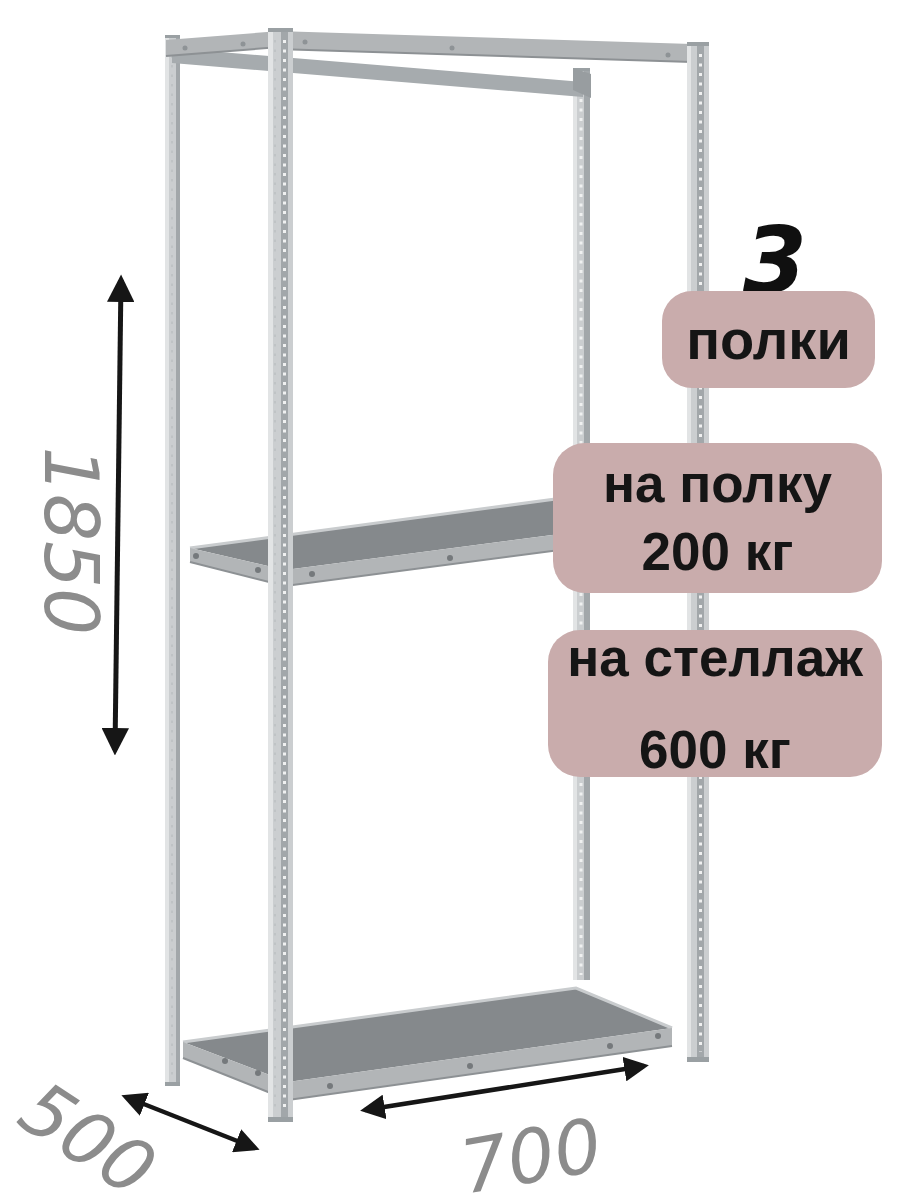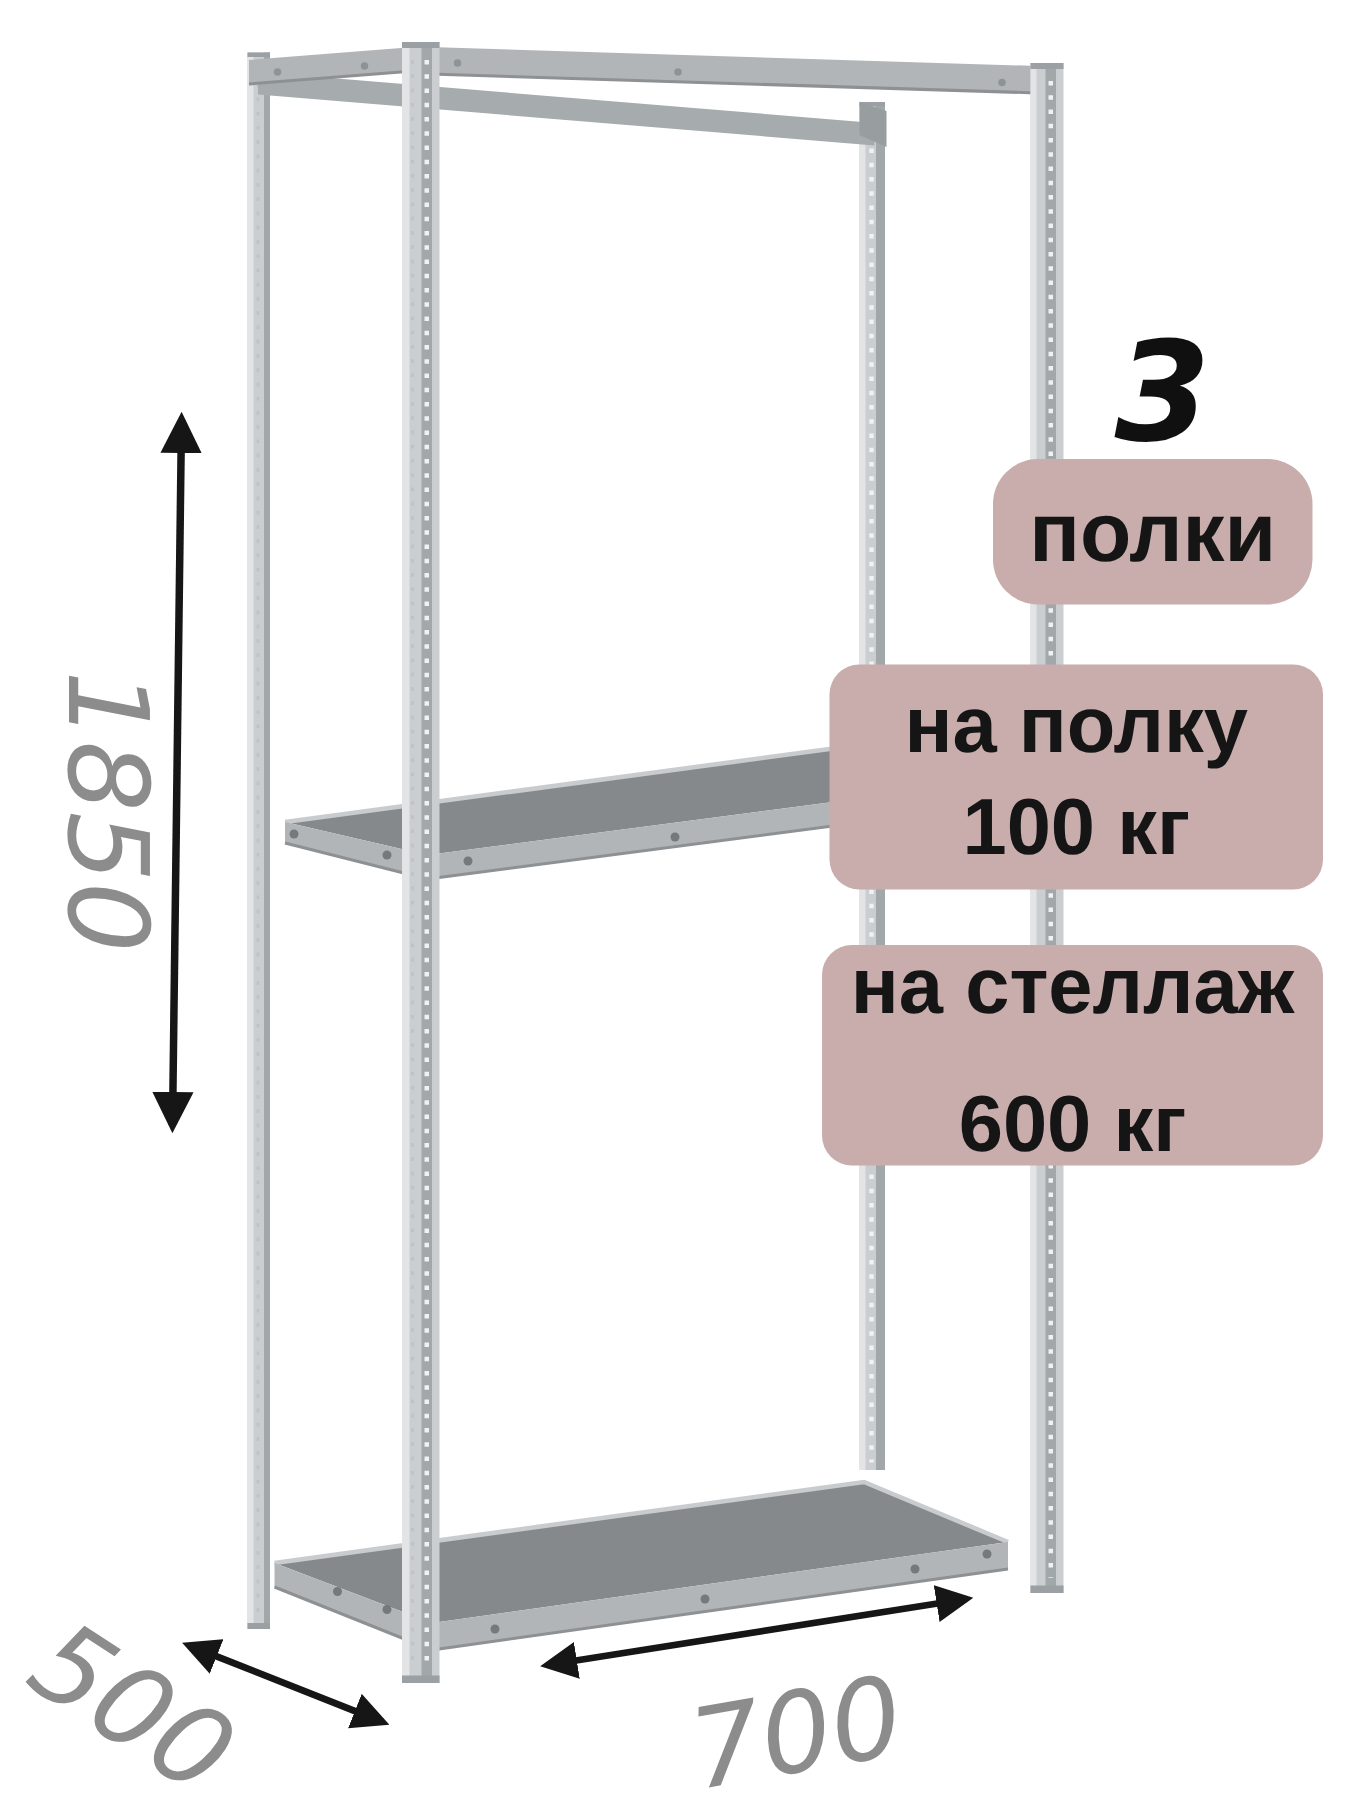--- a/index.html
+++ b/index.html
@@ -54,21 +54,21 @@
     font-weight: bold;
     font-style: italic;
     font-size: 92px;
     line-height: 1;
     white-space: nowrap;
   }
   .badge {
     position: absolute;
     background: var(--badge-bg, #c9acac);
     color: var(--badge-text, #151515);
-    border-radius: 20px;
+    border-radius: 32px;
     display: flex;
     flex-direction: column;
     align-items: center;
     justify-content: center;
     text-align: center;
     font-weight: bold;
     line-height: 1.28;
     white-space: nowrap;
   }
   .badge .line { display: block; }
@@ -182,27 +182,27 @@
   </svg>
 
   <div class="dim-label" style="left:71px; top:541px; transform: translate(-50%,-50%) rotate(90deg);">1850</div>
 
   <div class="dim-label" style="left:88px; top:1139px; transform: translate(-50%,-50%) rotate(33deg);">500</div>
 
   <div class="dim-label" style="left:531px; top:1156px; transform: translate(-50%,-50%) rotate(-10deg);">700</div>
 
   <div class="count-number" style="left:775px; top:262px;">3</div>
 
-  <div class="badge" id="badge-count" style="left:662px; top:306px; width:213px; height:97px; border-radius:30px;">
+  <div class="badge" id="badge-count" style="left:662px; top:291px; width:213px; height:97px; border-radius:30px;">
     <span class="line">полки</span>
   </div>
 
   <div class="badge" id="badge-shelf-load" style="left:553px; top:443px; width:329px; height:150px;">
     <span class="line">на полку</span>
-    <span class="line">100 кг</span>
+    <span class="line">200 кг</span>
   </div>
 
   <div class="badge" id="badge-rack-load" style="left:548px; top:630px; width:334px; height:147px;gap:24px;">
     <span class="line">на стеллаж</span>
     <span class="line">600 кг</span>
   </div>
 
 </div>
 
 </body></html>

